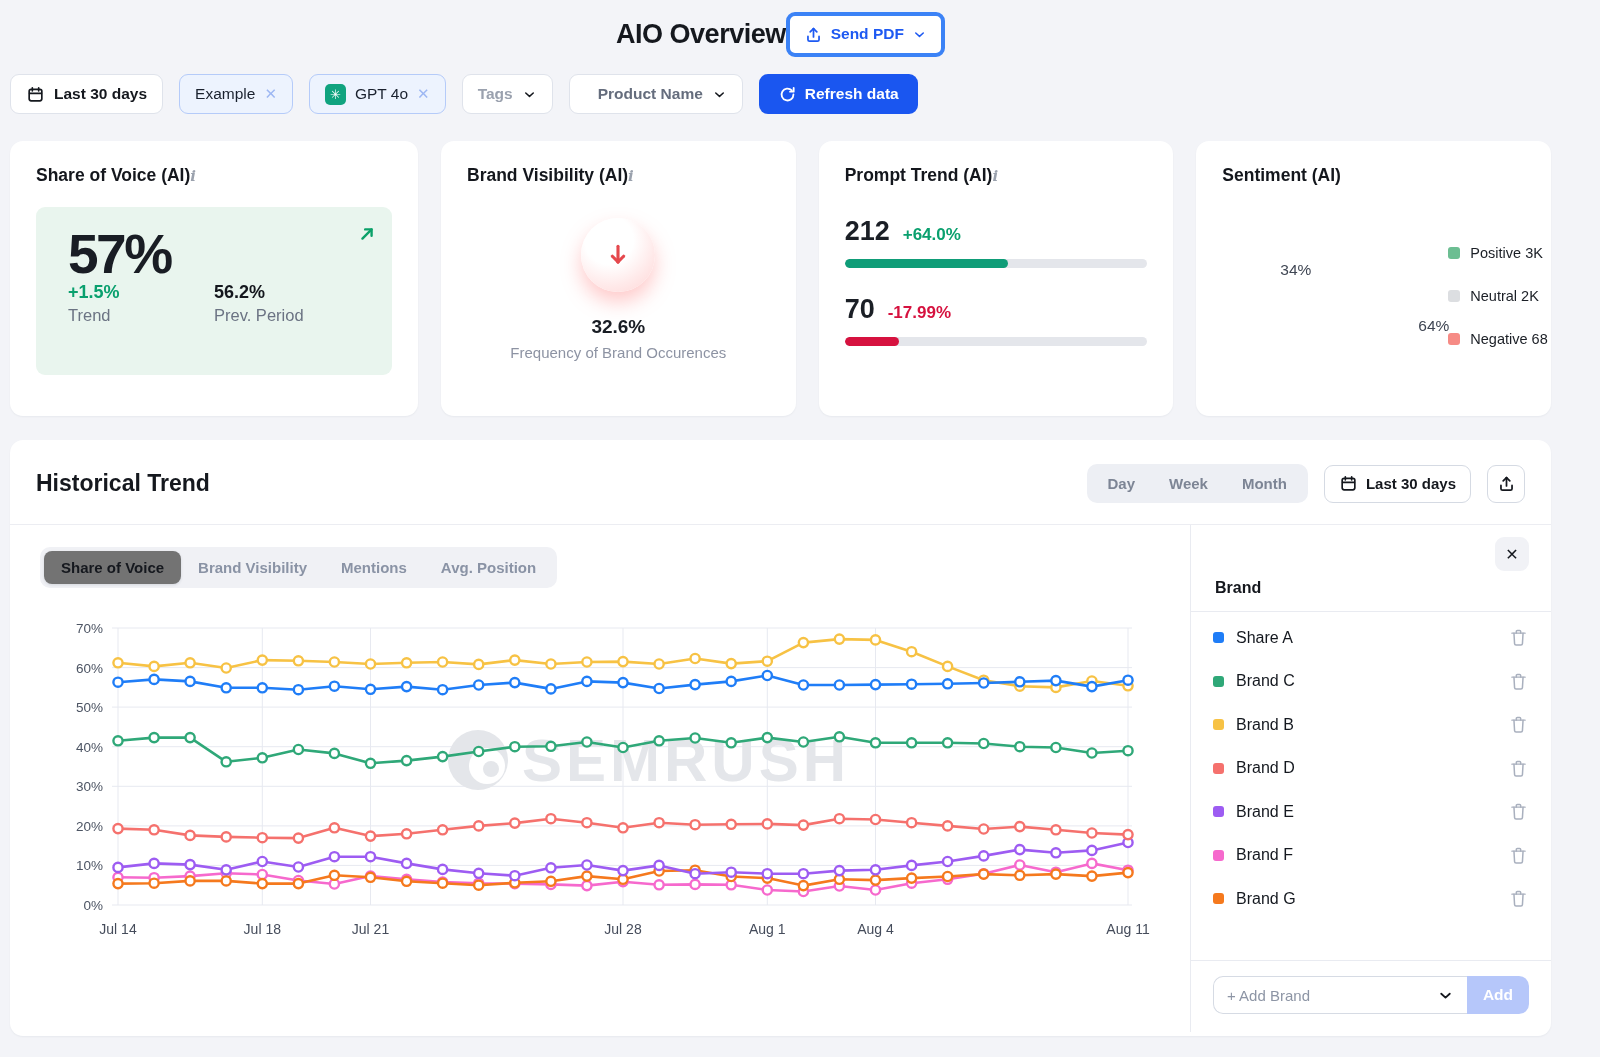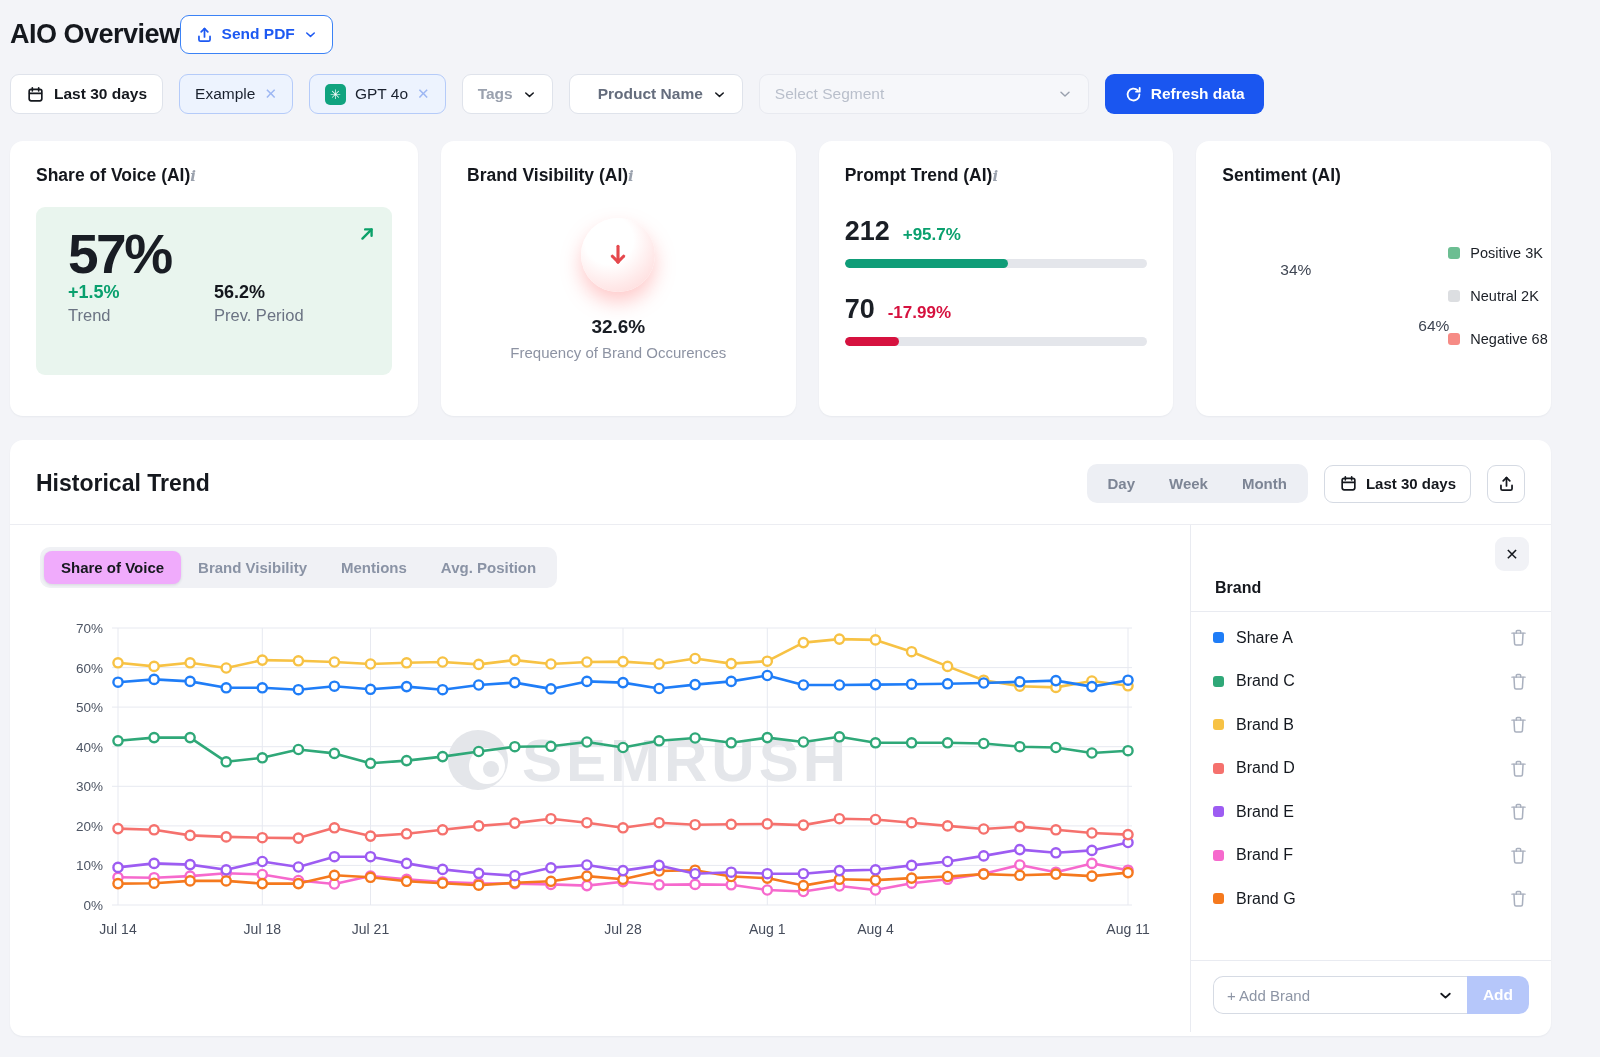--- a/index.html
+++ b/index.html
@@ -5,24 +5,24 @@
   * { margin:0; padding:0; box-sizing:border-box; }
   html,body { width:1600px; height:1057px; overflow:hidden; }
   body {
     background:#f3f4f8;
     font-family:"Liberation Sans","DejaVu Sans",sans-serif;
     color:#14171d;
   }
   .page { width:1541px; margin-left:10px; padding-top:12px; }
 
   
-  .topbar { display:flex; justify-content:flex-start; align-items:center; height:44px; }
+  .topbar { display:flex; justify-content:center; align-items:center; height:44px; }
   .page-title { font-size:27px; font-weight:800; letter-spacing:-.5px; color:#15181e; }
   .btn { display:inline-flex; align-items:center; gap:8px; cursor:pointer; border:none; background:none; font-family:inherit; }
-  .send-pdf { background:#fff; border:1px solid #3b82f6; border-radius:9px; padding:9px 14px;
+  .send-pdf { background:#fff; border:4px solid #3b82f6; border-radius:9px; padding:9px 14px;
               color:#1d59f2; font-size:15.5px; font-weight:700; }
   .ico { display:inline-flex; align-items:center; justify-content:center; }
 
   
   .filterbar { display:flex; align-items:center; gap:16px; margin-top:18px; height:40px; }
   .pill { height:40px; display:inline-flex; align-items:center; gap:9px; padding:0 15px;
           border-radius:9px; font-size:15.5px; background:#fff; border:1px solid #dfe3eb; }
   .pill.dark-text { font-weight:600; color:#15181e; }
   .chip { background:#edf3fe; border:1px solid #b5cbf9; color:#1a212e; font-weight:500; }
   .chip .x { color:#9db7f3; font-weight:700; font-size:15px; cursor:pointer; }
@@ -91,21 +91,21 @@
   .seg-item { padding:7px 17px; font-size:15px; font-weight:700; color:#7d8595; border-radius:8px; cursor:pointer; }
   .hist-range { background:#fff; border:1px solid #d5dae3; border-radius:9px; height:38px; padding:0 14px;
                 font-size:15px; font-weight:600; color:#15181e; }
   .export-btn { width:38px; height:38px; background:#fff; border:1px solid #d5dae3; border-radius:9px;
                 display:inline-flex; align-items:center; justify-content:center; cursor:pointer; }
 
   .hist-body { display:flex; height:507px; }
   .chart-area { flex:1; padding:22px 0 0 16px; position:relative; }
   .tabs { display:inline-flex; background:#f0f1f5; border-radius:10px; padding:4px; margin-left:14px; }
   .tab { padding:8px 17px; font-size:15px; font-weight:700; color:#8a93a5; border-radius:8px; cursor:pointer; }
-  .tab.active { background:#f0abfc; color:#15181e; box-shadow:0 1px 3px rgba(20,30,60,.12); }
+  .tab.active { background:#737373; color:#15181e; box-shadow:0 1px 3px rgba(20,30,60,.12); }
   #trend-svg { display:block; margin-top:10px; }
   #trend-svg text { font-family:"Liberation Sans","DejaVu Sans",sans-serif; }
 
   .brand-panel { width:361px; border-left:1px solid #e9ebf1; display:flex; flex-direction:column;
                  padding:12px 22px 18px; }
   .bp-top { display:flex; justify-content:flex-end; }
   .close-btn { width:34px; height:34px; background:#f1f2f6; border-radius:9px; font-size:16px; font-weight:700;
                color:#15181e; display:inline-flex; align-items:center; justify-content:center; cursor:pointer; }
   .bp-title { font-size:16px; font-weight:700; margin:8px 0 14px 2px; }
   .bp-divider { height:1px; background:#e9ebf1; margin:0 -22px; }
@@ -174,28 +174,20 @@
       </span>
     </button>
     <button class="btn pill muted-dd">
       <span>Product Name</span>
       <span class="ico">
         <svg width="15" height="15" viewBox="0 0 24 24" fill="none" stroke="#15181e" stroke-width="2.4" stroke-linecap="round" stroke-linejoin="round">
             <path d="M6 9.5l6 5.5 6-5.5"></path>
           </svg>
       </span>
     </button>
-    <button class="btn pill segment-select">
-      <span>Select Segment</span>
-      <span class="ico">
-        <svg width="16" height="16" viewBox="0 0 24 24" fill="none" stroke="#9aa1ae" stroke-width="2.2" stroke-linecap="round" stroke-linejoin="round">
-            <path d="M6 9.5l6 5.5 6-5.5"></path>
-          </svg>
-      </span>
-    </button>
     <button class="btn refresh">
       <span class="ico">
         <svg width="19" height="19" viewBox="0 0 24 24" fill="none" stroke="#ffffff" stroke-width="2.3" stroke-linecap="round" stroke-linejoin="round">
             <path d="M19.5 12a7.5 7.5 0 1 1-2.1-5.2"></path>
             <path d="M19.8 3.8v4.6h-4.6"></path>
           </svg>
       </span>
       <span>Refresh data</span>
     </button>
   </div>
@@ -249,21 +241,21 @@
     </div>
 
     <div class="card">
       <div class="card-title">
         <span>Prompt Trend (AI)</span>
         <span class="info-i">i</span>
       </div>
       <div class="pt-row first">
         <div class="pt-line">
           <span class="pt-value">212</span>
-          <span class="pt-change" id="pt-change-0" style="color: rgb(10, 160, 110);">+95.7%</span>
+          <span class="pt-change" id="pt-change-0" style="color: rgb(10, 160, 110);">+64.0%</span>
         </div>
         <div class="bar-track">
           <div class="bar-fill" id="pt-bar-0" style="width: 54%; background: rgb(15, 157, 120);"></div>
         </div>
       </div>
       <div class="pt-row">
         <div class="pt-line">
           <span class="pt-value">70</span>
           <span class="pt-change" id="pt-change-1" style="color: rgb(214, 18, 63);">-17.99%</span>
         </div>

